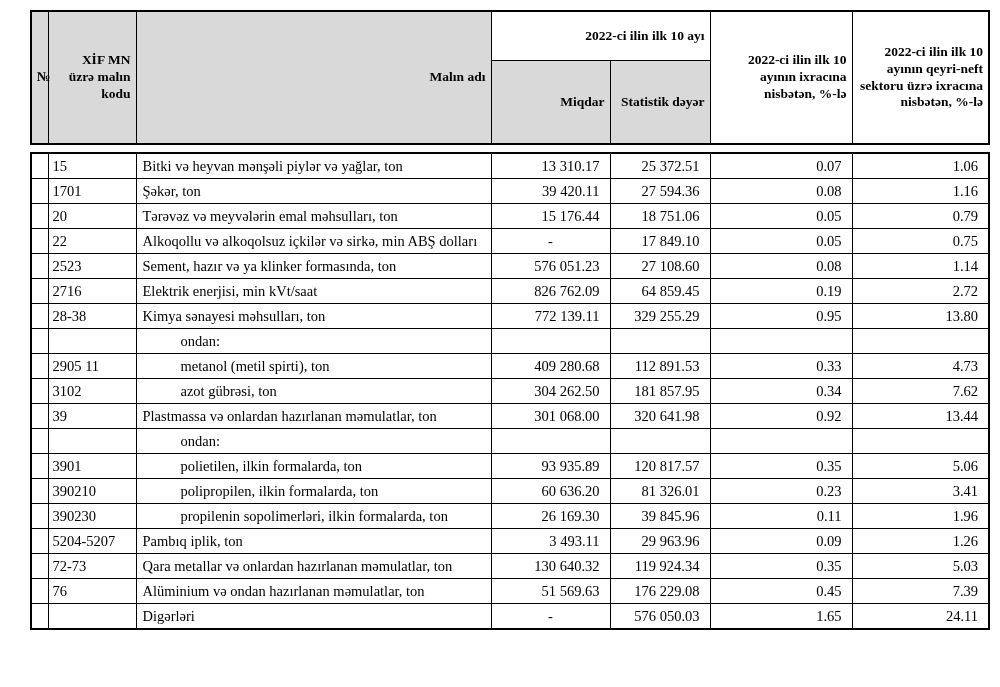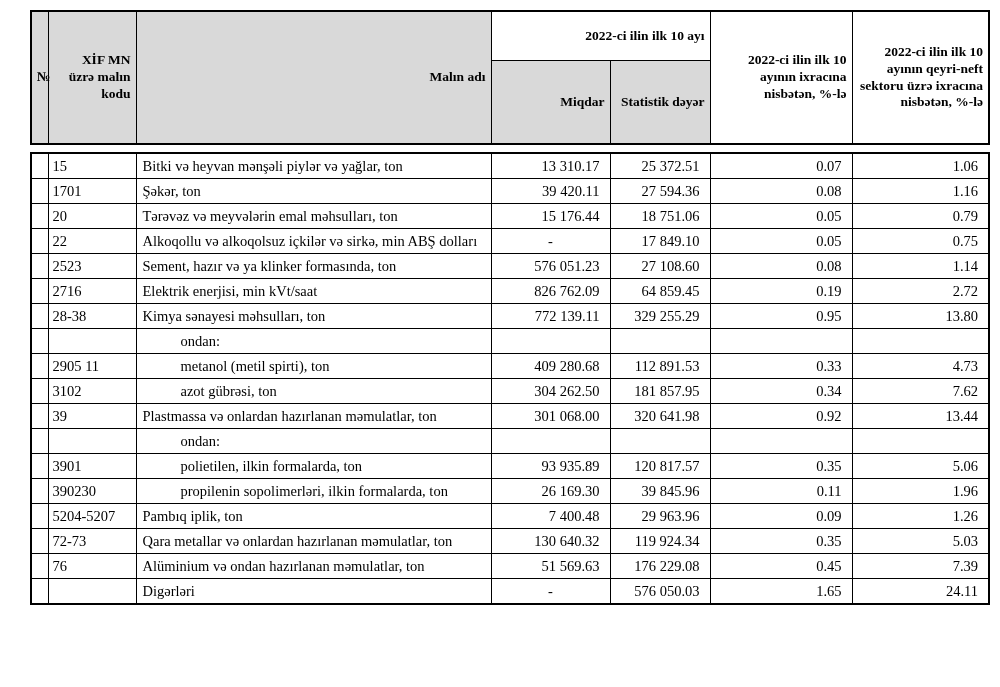--- a/index.html
+++ b/index.html
@@ -219,32 +219,41 @@
             <td class="col-no"></td>
             <td class="col-code">3901</td>
             <td class="col-name indent">polietilen, ilkin formalarda, ton</td>
             <td class="col-num">93 935.89</td>
             <td class="col-num">120 817.57</td>
             <td class="col-num">0.35</td>
             <td class="col-num">5.06</td>
           </tr>
           <tr>
             <td class="col-no"></td>
+            <td class="col-code">390210</td>
+            <td class="col-name indent">polipropilen, ilkin formalarda, ton</td>
+            <td class="col-num">60 636.20</td>
+            <td class="col-num">81 326.01</td>
+            <td class="col-num">0.23</td>
+            <td class="col-num">3.41</td>
+          </tr>
+          <tr>
+            <td class="col-no"></td>
             <td class="col-code">390230</td>
             <td class="col-name indent">propilenin sopolimerləri, ilkin formalarda, ton</td>
             <td class="col-num">26 169.30</td>
             <td class="col-num">39 845.96</td>
             <td class="col-num">0.11</td>
             <td class="col-num">1.96</td>
           </tr>
           <tr>
             <td class="col-no"></td>
             <td class="col-code">5204-5207</td>
             <td class="col-name">Pambıq iplik, ton</td>
-            <td class="col-num">7 400.48</td>
+            <td class="col-num">3 493.11</td>
             <td class="col-num">29 963.96</td>
             <td class="col-num">0.09</td>
             <td class="col-num">1.26</td>
           </tr>
           <tr>
             <td class="col-no"></td>
             <td class="col-code">72-73</td>
             <td class="col-name">Qara metallar və onlardan hazırlanan məmulatlar, ton</td>
             <td class="col-num">130 640.32</td>
             <td class="col-num">119 924.34</td>

